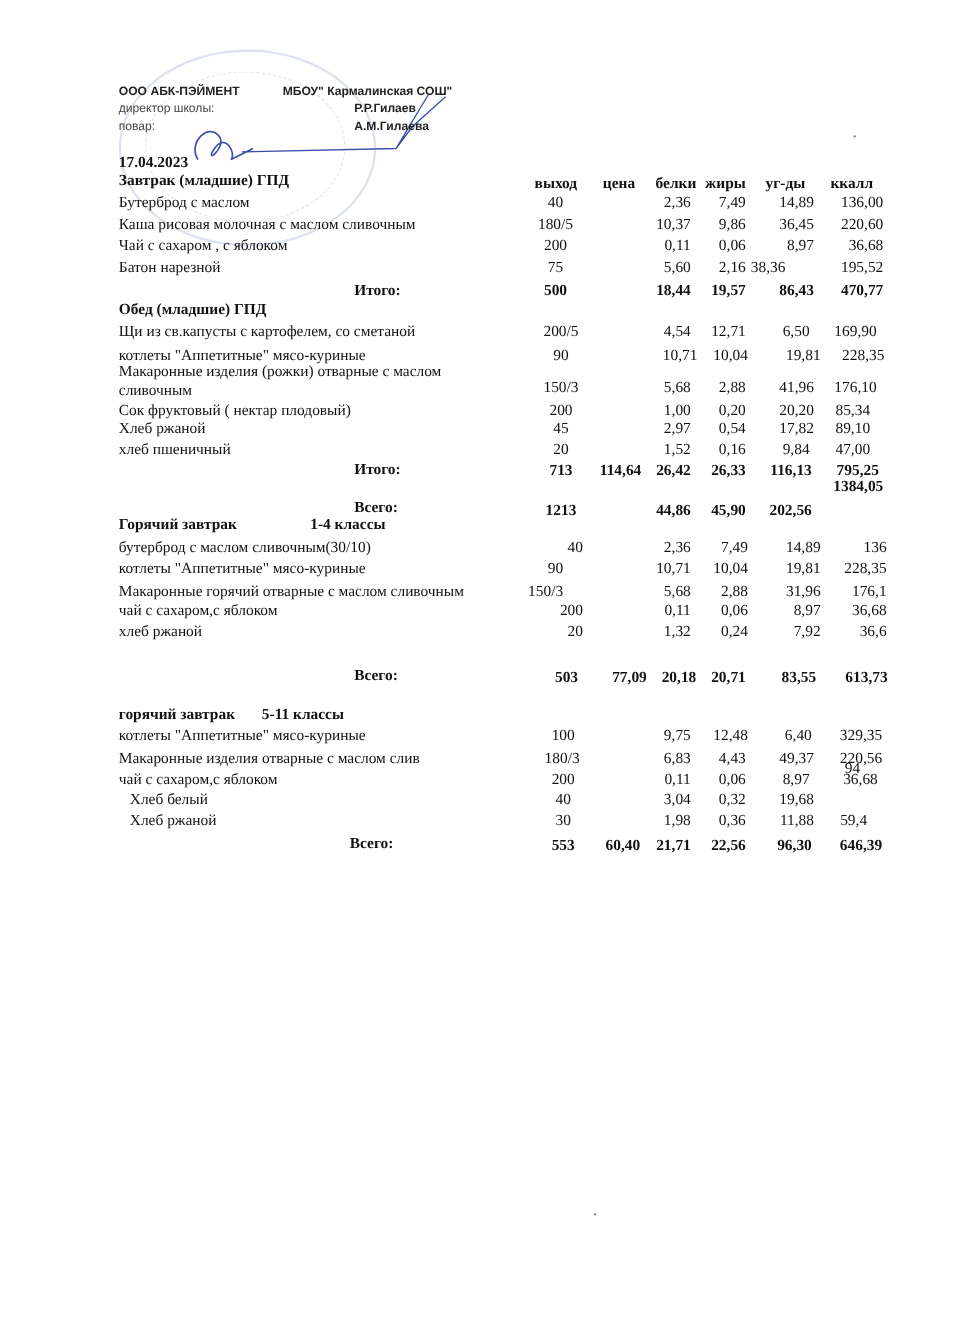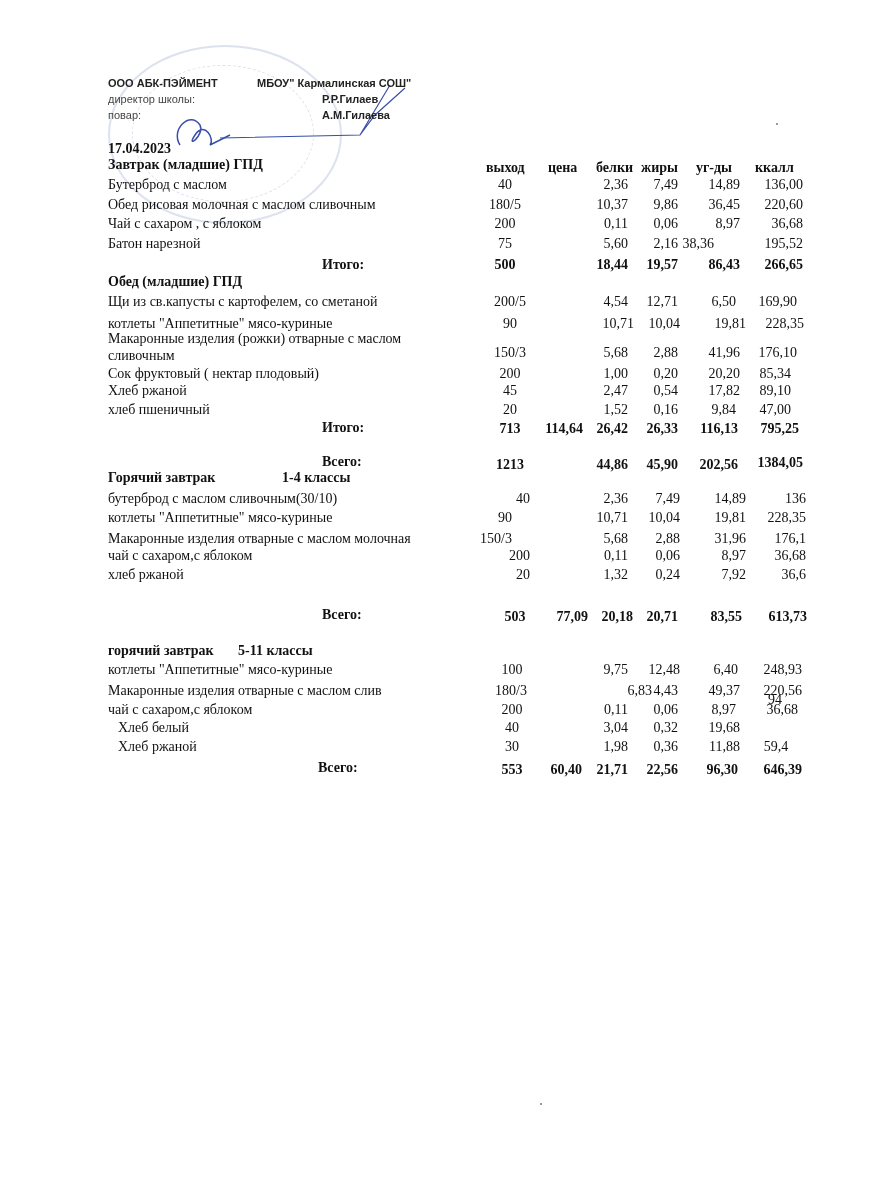--- a/index.html
+++ b/index.html
@@ -47,21 +47,21 @@
 
 <div>
   <div class="abs txt" style="left:108px;top:177px">Бутерброд с маслом</div>
   <div class="num" style="left:480px;width:50px;top:177px">40</div>
   <div class="num r" style="left:588px;width:40px;top:177px">2,36</div>
   <div class="num r" style="left:636px;width:42px;top:177px">7,49</div>
   <div class="num r" style="left:690px;width:50px;top:177px">14,89</div>
   <div class="num r" style="left:745px;width:58px;top:177px">136,00</div>
 </div>
 <div>
-  <div class="abs txt" style="left:108px;top:197px">Обед рисовая  молочная с  маслом сливочным</div>
+  <div class="abs txt" style="left:108px;top:197px">Каша рисовая  молочная с  маслом сливочным</div>
   <div class="num" style="left:480px;width:50px;top:197px">180/5</div>
   <div class="num r" style="left:588px;width:40px;top:197px">10,37</div>
   <div class="num r" style="left:636px;width:42px;top:197px">9,86</div>
   <div class="num r" style="left:690px;width:50px;top:197px">36,45</div>
   <div class="num r" style="left:745px;width:58px;top:197px">220,60</div>
 </div>
 <div>
   <div class="abs txt" style="left:108px;top:216px">Чай с сахаром , с яблоком</div>
   <div class="num" style="left:480px;width:50px;top:216px">200</div>
   <div class="num r" style="left:588px;width:40px;top:216px">0,11</div>
@@ -76,21 +76,21 @@
   <div class="num r" style="left:636px;width:42px;top:236px">2,16</div>
   <div class="num r" style="left:664px;width:50px;top:236px">38,36</div>
   <div class="num r" style="left:745px;width:58px;top:236px">195,52</div>
 </div>
 <div class="bold">
   <div class="abs txt bold" style="left:322px;top:257px">Итого:</div>
   <div class="num bold" style="left:480px;width:50px;top:257px">500</div>
   <div class="num r bold" style="left:583px;width:45px;top:257px">18,44</div>
   <div class="num r bold" style="left:633px;width:45px;top:257px">19,57</div>
   <div class="num r bold" style="left:690px;width:50px;top:257px">86,43</div>
-  <div class="num r bold" style="left:745px;width:58px;top:257px">266,65</div>
+  <div class="num r bold" style="left:745px;width:58px;top:257px">470,77</div>
 </div>
 
 <div class="abs txt bold" style="left:108px;top:274px">Обед (младшие) ГПД</div>
 
 <div>
   <div class="abs txt" style="left:108px;top:294px">Щи из св.капусты с картофелем, со сметаной</div>
   <div class="num" style="left:480px;width:60px;top:294px">200/5</div>
   <div class="num r" style="left:588px;width:40px;top:294px">4,54</div>
   <div class="num r" style="left:636px;width:42px;top:294px">12,71</div>
   <div class="num r" style="left:690px;width:46px;top:294px">6,50</div>
@@ -117,21 +117,21 @@
   <div class="abs txt" style="left:108px;top:366px">Сок фруктовый ( нектар плодовый)</div>
   <div class="num" style="left:480px;width:60px;top:366px">200</div>
   <div class="num r" style="left:588px;width:40px;top:366px">1,00</div>
   <div class="num r" style="left:636px;width:42px;top:366px">0,20</div>
   <div class="num r" style="left:690px;width:50px;top:366px">20,20</div>
   <div class="num r" style="left:745px;width:46px;top:366px">85,34</div>
 </div>
 <div>
   <div class="abs txt" style="left:108px;top:383px">Хлеб ржаной</div>
   <div class="num" style="left:480px;width:60px;top:383px">45</div>
-  <div class="num r" style="left:588px;width:40px;top:383px">2,47</div>
+  <div class="num r" style="left:588px;width:40px;top:383px">2,97</div>
   <div class="num r" style="left:636px;width:42px;top:383px">0,54</div>
   <div class="num r" style="left:690px;width:50px;top:383px">17,82</div>
   <div class="num r" style="left:745px;width:46px;top:383px">89,10</div>
 </div>
 <div>
   <div class="abs txt" style="left:108px;top:402px">хлеб пшеничный</div>
   <div class="num" style="left:480px;width:60px;top:402px">20</div>
   <div class="num r" style="left:588px;width:40px;top:402px">1,52</div>
   <div class="num r" style="left:636px;width:42px;top:402px">0,16</div>
   <div class="num r" style="left:690px;width:46px;top:402px">9,84</div>
@@ -145,21 +145,21 @@
   <div class="num r bold" style="left:633px;width:45px;top:421px">26,33</div>
   <div class="num r bold" style="left:688px;width:50px;top:421px">116,13</div>
   <div class="num r bold" style="left:745px;width:54px;top:421px">795,25</div>
 </div>
 <div>
   <div class="abs txt bold" style="left:322px;top:454px">Всего:</div>
   <div class="num bold" style="left:480px;width:60px;top:457px">1213</div>
   <div class="num r bold" style="left:583px;width:45px;top:457px">44,86</div>
   <div class="num r bold" style="left:633px;width:45px;top:457px">45,90</div>
   <div class="num r bold" style="left:688px;width:50px;top:457px">202,56</div>
-  <div class="num r bold" style="left:745px;width:58px;top:455px">1384,05</div>
+  <div class="num r bold" style="left:745px;width:58px;top:435px">1384,05</div>
 </div>
 
 <div class="abs txt bold" style="left:108px;top:470px">Горячий завтрак</div>
 <div class="abs txt bold" style="left:282px;top:470px">1-4 классы</div>
 
 <div>
   <div class="abs txt" style="left:108px;top:491px">бутерброд с маслом сливочным(30/10)</div>
   <div class="num r" style="left:480px;width:50px;top:491px">40</div>
   <div class="num r" style="left:588px;width:40px;top:491px">2,36</div>
   <div class="num r" style="left:636px;width:44px;top:491px">7,49</div>
@@ -168,21 +168,21 @@
 </div>
 <div>
   <div class="abs txt" style="left:108px;top:510px">котлеты "Аппетитные" мясо-куриные</div>
   <div class="num r" style="left:480px;width:32px;top:510px">90</div>
   <div class="num r" style="left:588px;width:40px;top:510px">10,71</div>
   <div class="num r" style="left:636px;width:44px;top:510px">10,04</div>
   <div class="num r" style="left:690px;width:56px;top:510px">19,81</div>
   <div class="num r" style="left:750px;width:56px;top:510px">228,35</div>
 </div>
 <div>
-  <div class="abs txt" style="left:108px;top:531px">Макаронные изделия отварные с маслом молочная</div>
+  <div class="abs txt" style="left:108px;top:531px">Макаронные горячий отварные с маслом сливочным</div>
   <div class="num" style="left:474px;width:44px;top:531px">150/3</div>
   <div class="num r" style="left:588px;width:40px;top:531px">5,68</div>
   <div class="num r" style="left:636px;width:44px;top:531px">2,88</div>
   <div class="num r" style="left:690px;width:56px;top:531px">31,96</div>
   <div class="num r" style="left:750px;width:56px;top:531px">176,1</div>
 </div>
 <div>
   <div class="abs txt" style="left:108px;top:548px">чай с сахаром,с яблоком</div>
   <div class="num r" style="left:480px;width:50px;top:548px">200</div>
   <div class="num r" style="left:588px;width:40px;top:548px">0,11</div>
@@ -210,26 +210,26 @@
 
 <div class="abs txt bold" style="left:108px;top:643px">горячий завтрак</div>
 <div class="abs txt bold" style="left:238px;top:643px">5-11 классы</div>
 
 <div>
   <div class="abs txt" style="left:108px;top:662px">котлеты "Аппетитные" мясо-куриные</div>
   <div class="num" style="left:490px;width:44px;top:662px">100</div>
   <div class="num r" style="left:588px;width:40px;top:662px">9,75</div>
   <div class="num r" style="left:636px;width:44px;top:662px">12,48</div>
   <div class="num r" style="left:690px;width:48px;top:662px">6,40</div>
-  <div class="num r" style="left:750px;width:52px;top:662px">248,93</div>
+  <div class="num r" style="left:750px;width:52px;top:662px">329,35</div>
 </div>
 <div>
   <div class="abs txt" style="left:108px;top:683px">Макаронные изделия отварные с маслом слив</div>
   <div class="num" style="left:486px;width:50px;top:683px">180/3</div>
-  <div class="num r" style="left:612px;width:40px;top:683px">6,83</div>
+  <div class="num r" style="left:588px;width:40px;top:683px">6,83</div>
   <div class="num r" style="left:636px;width:42px;top:683px">4,43</div>
   <div class="num r" style="left:690px;width:50px;top:683px">49,37</div>
   <div class="num r" style="left:750px;width:52px;top:683px">220,56</div>
 </div>
 <div>
   <div class="abs txt" style="left:108px;top:702px">чай с сахаром,с яблоком</div>
   <div class="num" style="left:490px;width:44px;top:702px">200</div>
   <div class="num r" style="left:588px;width:40px;top:702px">0,11</div>
   <div class="num r" style="left:636px;width:42px;top:702px">0,06</div>
   <div class="num r" style="left:690px;width:46px;top:702px">8,97</div>

